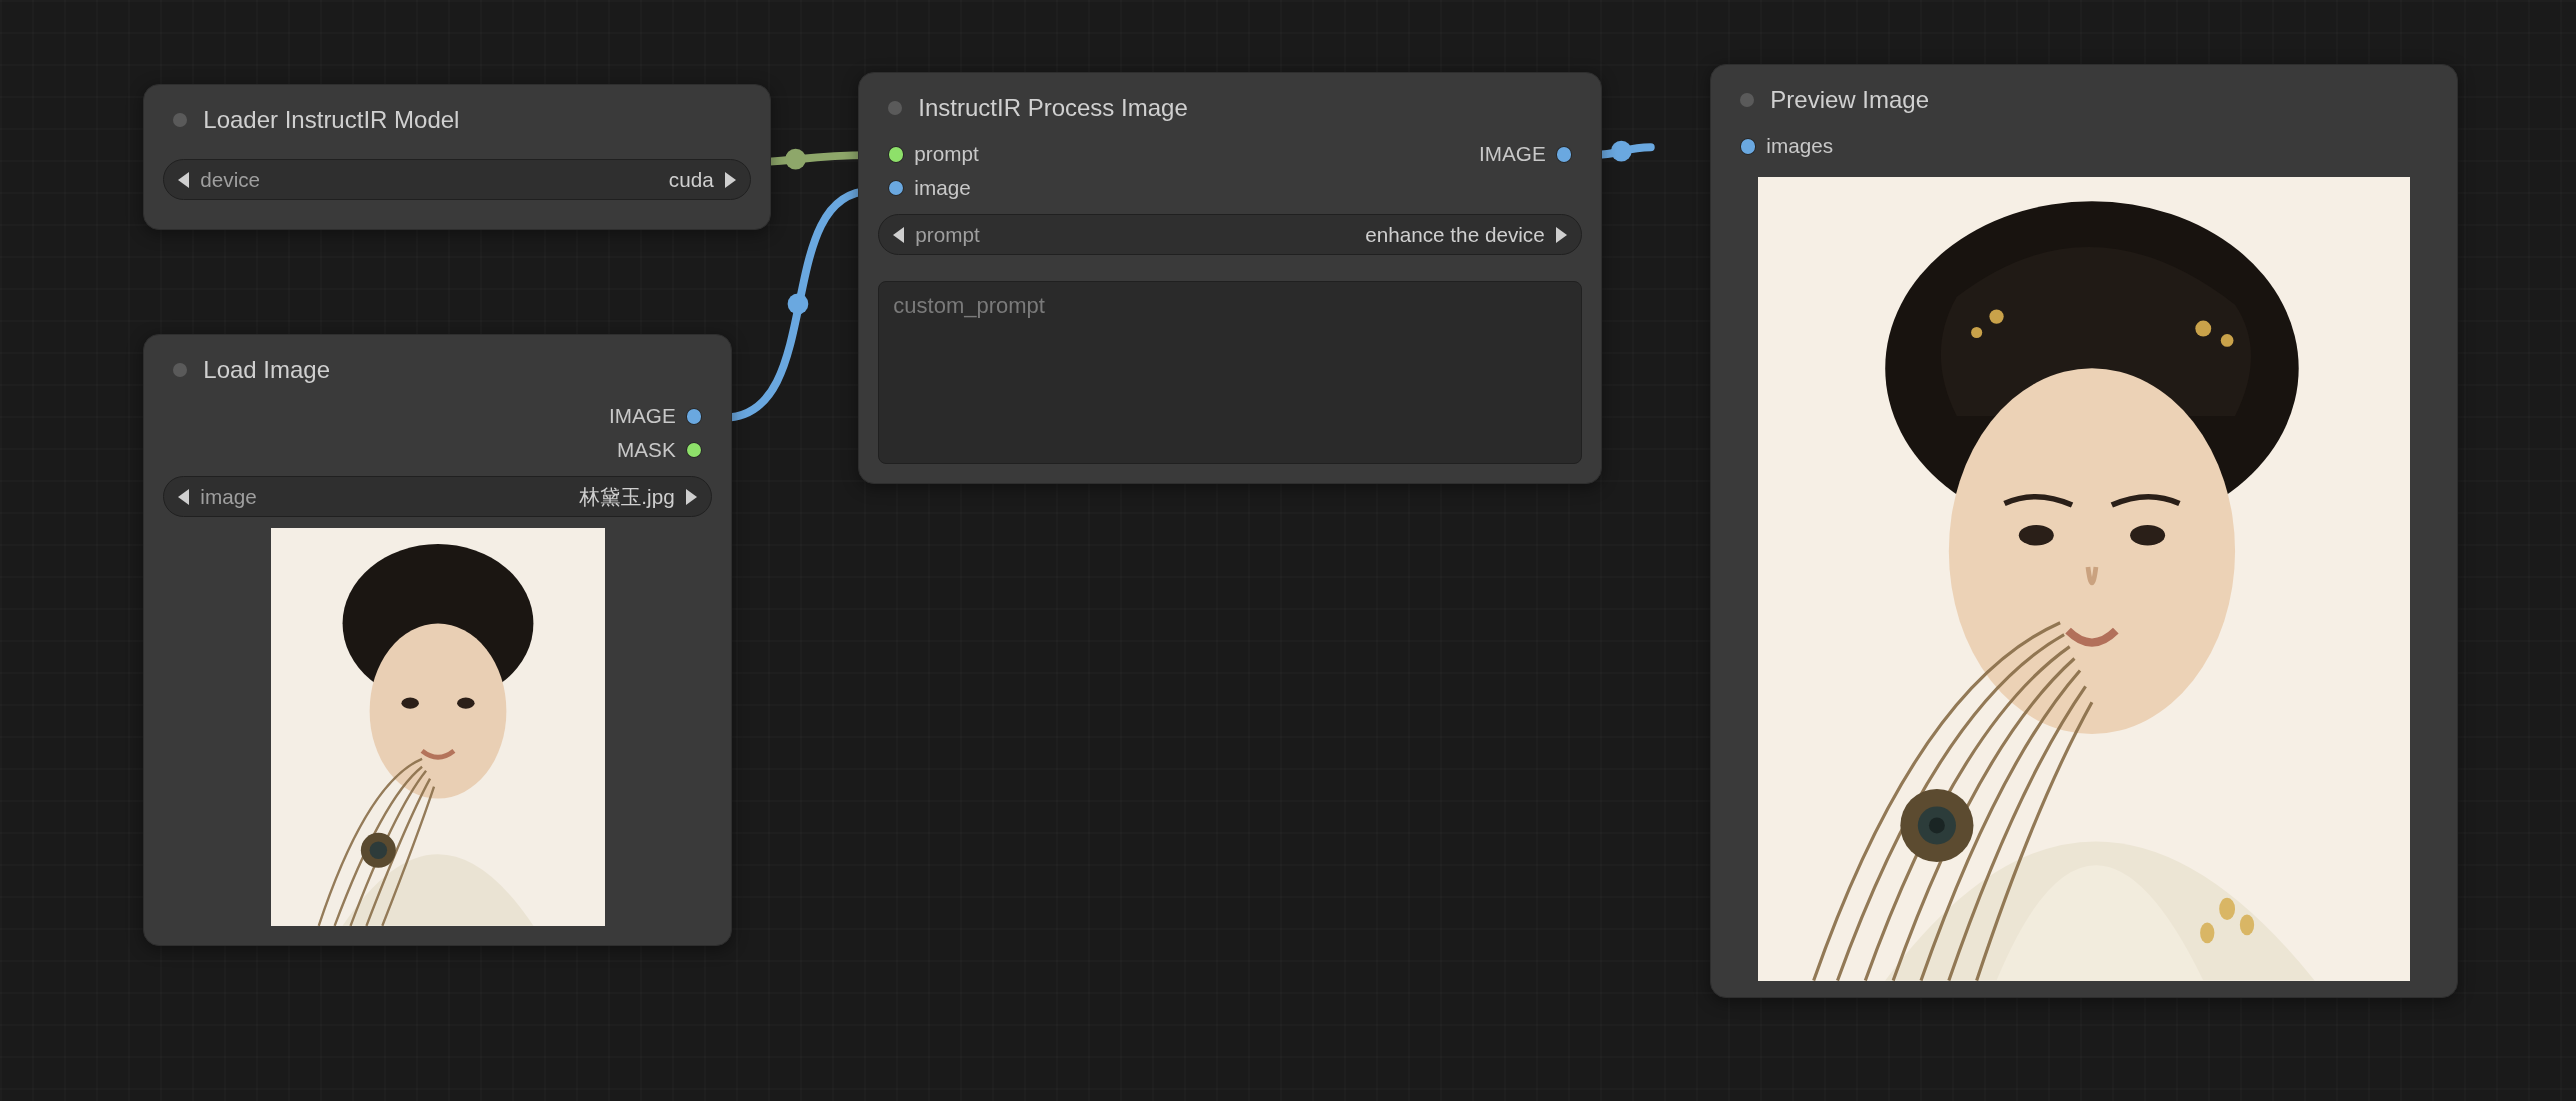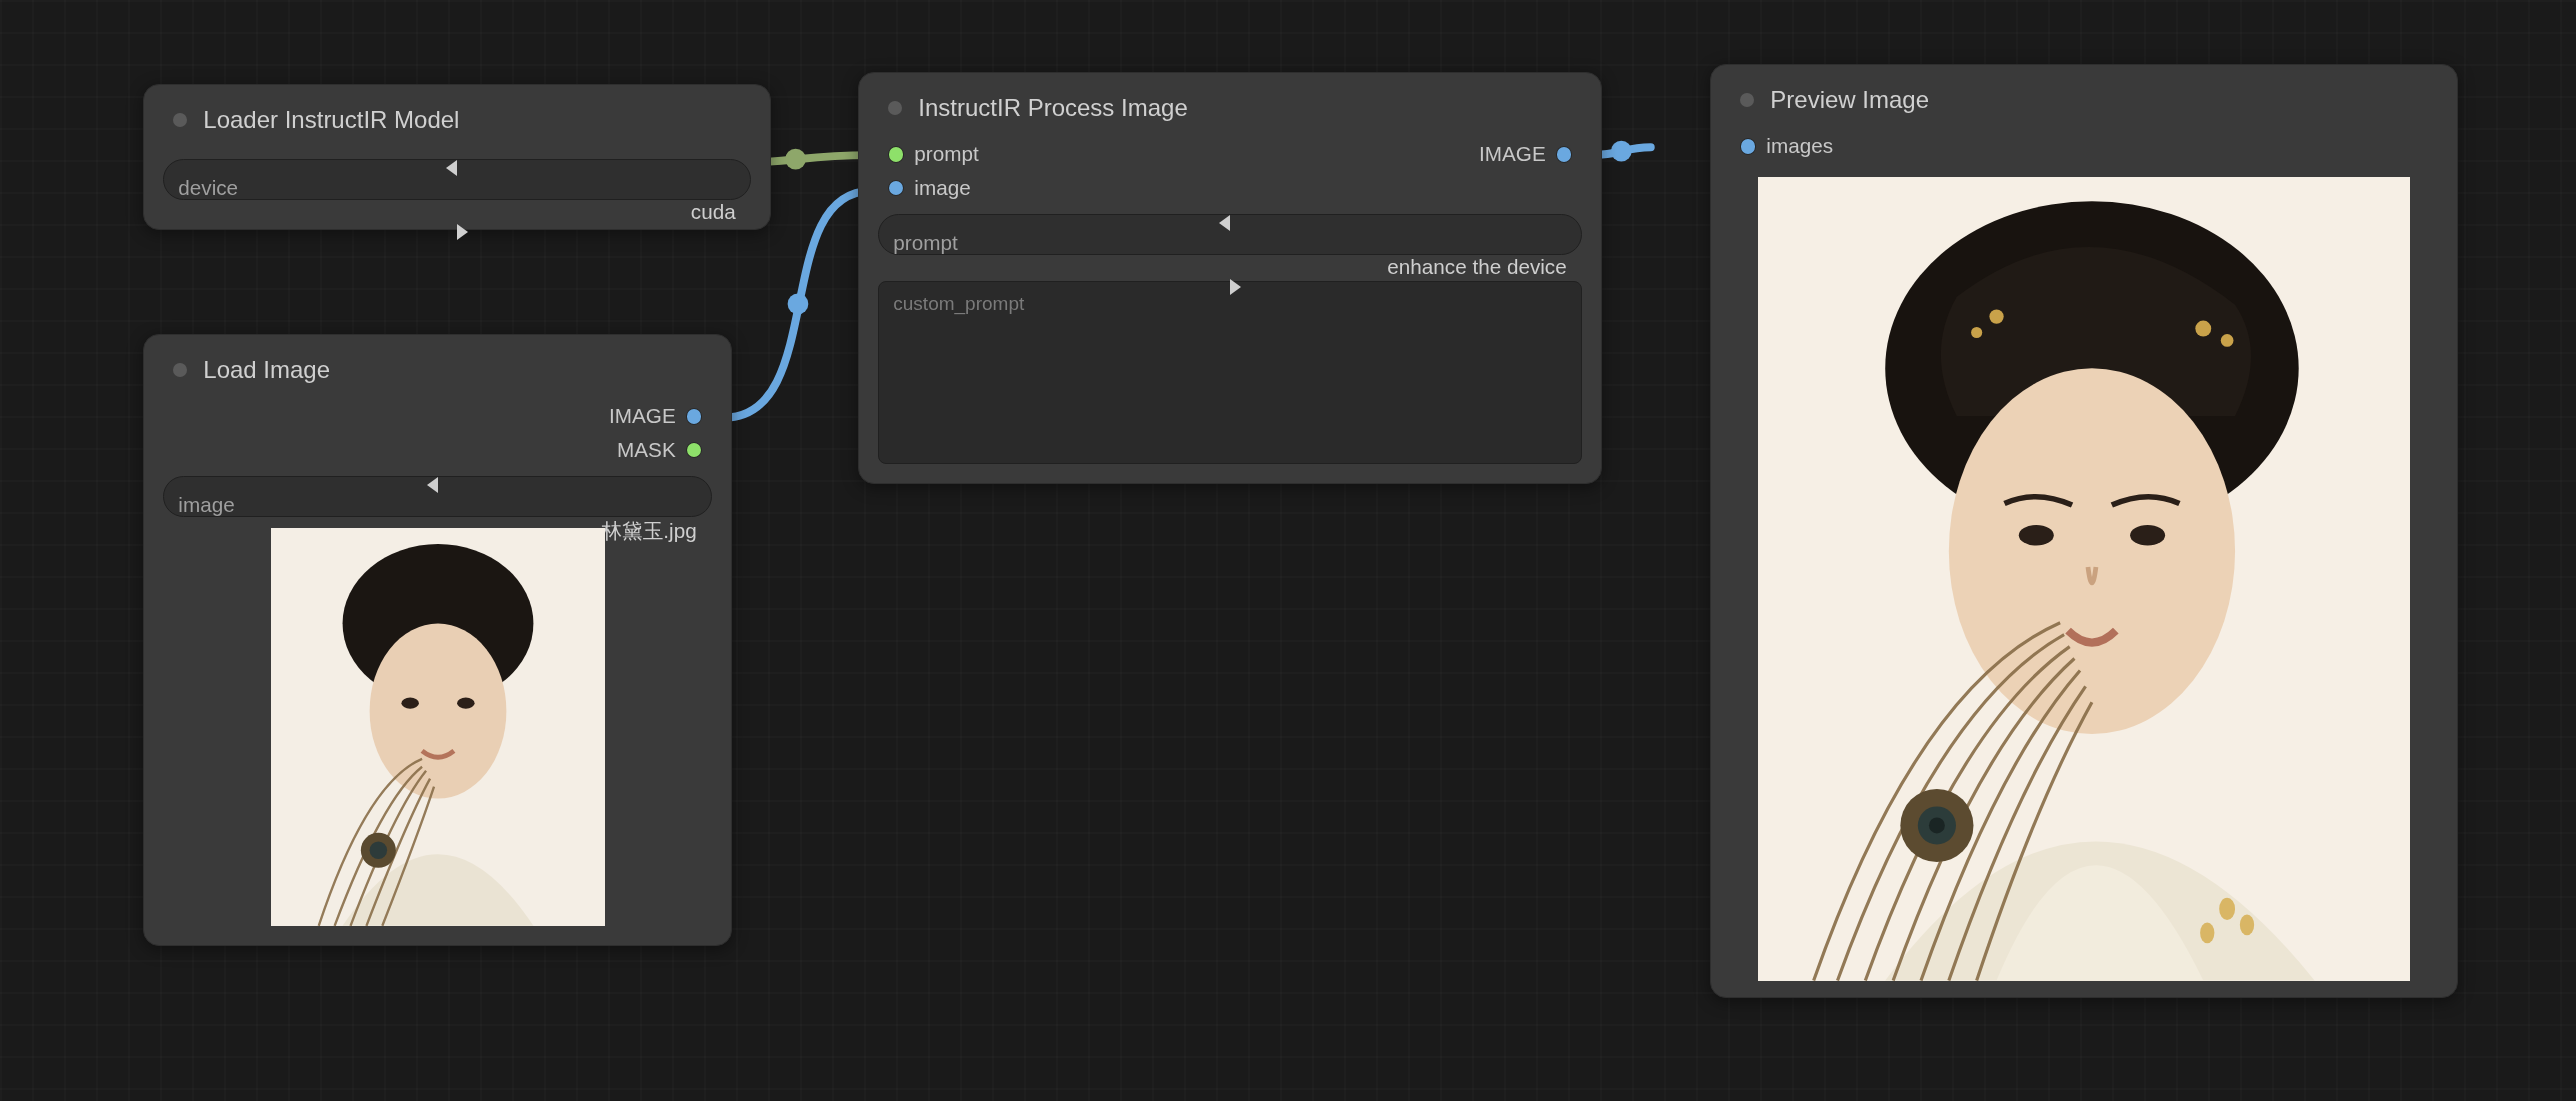--- a/index.html
+++ b/index.html
@@ -65,21 +65,20 @@
     align-items: center;
     justify-content: space-between;
     background: #2f2f2f;
     border: 0.8px solid #202020;
     border-radius: 22px;
     height: 41px;
     padding: 0 14.3px;
     margin: 9.5px 0;
     font-size: 20.7px;
     color: #cfcfcf;
-    flex-direction: column;
   }
   .widget .arrow {
     width: 0; height: 0;
     border-top: 8px solid transparent;
     border-bottom: 8px solid transparent;
     flex: 0 0 auto;
   }
   .widget .arrow.left  { border-right: 11px solid #cfcfcf; margin-right: 11px; }
   .widget .arrow.right { border-left: 11px solid #cfcfcf; margin-left: 11px; }
   .widget .wlabel { margin-right: auto; color: #9f9f9f; }
@@ -88,21 +87,21 @@
     justify-content: center;
     border-radius: 8px;
   }
   .widget.button .wvalue { margin: 0; }
   .textarea-box {
     background: #2a2a2a;
     border: 0.8px solid #202020;
     border-radius: 8px;
     min-height: 183px;
     padding: 11px 14.3px;
-    font-size: 19px;
+    font-size: 22px;
     color: #7a7a7a;
     margin-top: 26px;
   }
   .thumb {
     display: flex;
     justify-content: center;
     margin-top: 11px;
   }
   .thumb svg, .preview-img svg {
     display: block;

